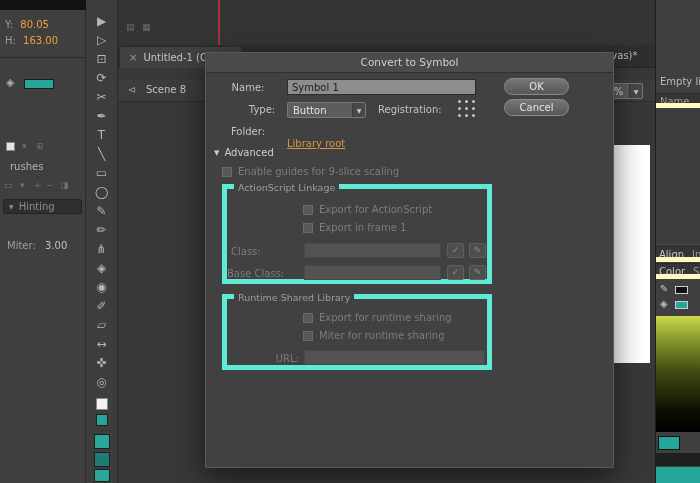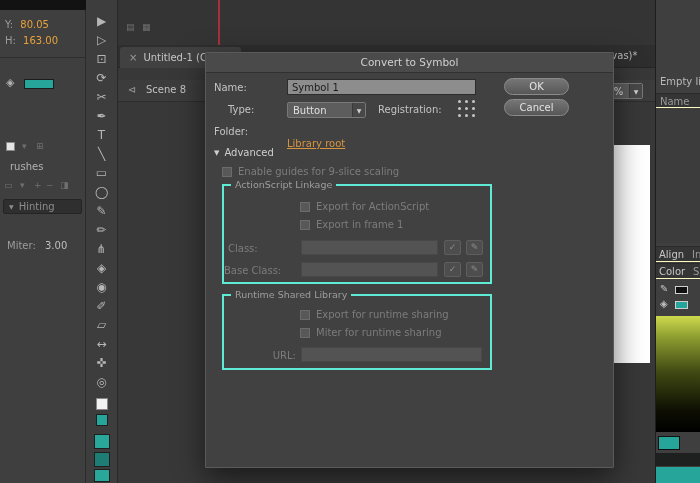--- a/index.html
+++ b/index.html
@@ -21,41 +21,41 @@
 #canvas{left:118px;top:0;width:537px;height:483px;background:#383838;}
 #pasteboard{left:0;top:0;width:537px;height:45px;background:#343434;}
 #tabbar{left:0;top:45px;width:537px;height:23px;background:#2e2e2e;border-bottom:1px solid #252525;}
 .tab{position:absolute;left:2px;top:2px;height:21px;background:#414141;border-radius:3px 3px 0 0;display:flex;align-items:center;gap:6px;padding:0 9px;color:#c7c7c7;cursor:pointer;}
 #editbar{left:0;top:80px;width:537px;height:22px;background:#3c3c3c;border-bottom:1px solid #2d2d2d;}
 #stage{left:422px;top:145px;width:110px;height:218px;background:#ffffff;}
 
 
 #dlg{left:205px;top:52px;width:409px;height:416px;background:#414141;border:1px solid #5a5a5a;border-radius:1px;box-shadow:0 10px 30px rgba(0,0,0,.55);z-index:20;}
 #dlgtitle{height:20px;line-height:19px;text-align:center;color:#d0d0d0;font-size:10.5px;background:#4a4a4a;border-bottom:1px solid #313131;border-radius:4px 4px 0 0;cursor:default;}
-.lbl{position:absolute;text-align:left;color:#c3c3c3;}
+.lbl{position:absolute;text-align:center;color:#c3c3c3;}
 .dl{position:absolute;color:#7c7c7c;}
 .txt{position:absolute;background:#8d8d8d;border:1px solid #2c2c2c;color:#1c1c1c;font-size:10px;padding:0 4px;outline:none;}
 .btn{position:absolute;background:linear-gradient(#767676,#575757);border:1px solid #8b8b8b;border-radius:9px;color:#e4e4e4;font-size:10px;height:17px;text-align:center;cursor:pointer;}
 .btn.dis{background:linear-gradient(#4e4e4e,#434343);border-color:#5d5d5d;color:#828282;}
 .dd{position:absolute;background:#5d5d5d;border:1px solid #787878;border-radius:2px;display:flex;align-items:center;color:#e0e0e0;cursor:pointer;}
 .dd .cap{flex:1;padding-left:5px;}
 .dd .arr{width:13px;align-self:stretch;background:#484848;border-left:1px solid #3a3a3a;color:#cfcfcf;font-size:6px;display:flex;align-items:center;justify-content:center;}
 .cbrow{position:absolute;display:flex;align-items:center;gap:6px;color:#7c7c7c;cursor:default;}
 .cbx{width:10px;height:10px;background:#585858;border:1px solid #6b6b6b;flex:0 0 auto;}
-.grp{position:absolute;border:2px solid #5eead4;padding-left:45px;}
+.grp{position:absolute;border:5px solid #5eead4;padding-left:45px;}
 .gt{position:absolute;top:-7px;left:7px;background:#414141;padding:0 4px;color:#9d9d9d;font-size:9.5px;}
 .fieldd{position:absolute;background:#535353;border:1px solid #484848;height:15px;}
 .sbtn{position:absolute;width:17px;height:15px;background:#4d4d4d;border:1px solid #5e5e5e;border-radius:2px;color:#8d8d8d;font-size:9px;line-height:13px;text-align:center;cursor:pointer;}
 .link{position:absolute;color:#d8953f;text-decoration:underline;cursor:pointer;}
 .reg{position:absolute;width:21px;height:21px;display:grid;grid-template-columns:repeat(3,1fr);cursor:pointer;}
 .reg i{width:3px;height:3px;background:#c6c6c6;border-radius:50%;margin:auto;}
 
 
 #rp{left:655px;top:0;width:45px;height:483px;background:#3f3f3f;border-left:1px solid #1e1e1e;overflow:hidden;}
-.rphead{position:absolute;left:0;width:45px;background:#353535;border-top:1px solid #2a2a2a;border-bottom:1px solid #fef9c3;white-space:nowrap;overflow:hidden;}
+.rphead{position:absolute;left:0;width:45px;background:#353535;border-top:1px solid #2a2a2a;border-bottom:5px solid #fef9c3;white-space:nowrap;overflow:hidden;}
 #grad{position:absolute;left:0;top:316px;width:45px;height:116px;background:linear-gradient(180deg,#cdda4d 0%,#8e9e30 18%,#414a13 48%,#0d0e02 82%,#000 100%);cursor:crosshair;}
 </style>
 </head>
 <body>
 
 <div id="root">
 
   <div id="lp" class="abs">
     <div class="abs" style="left:0;top:0;width:86px;height:10px;background:#121212"></div>
     <div class="abs" style="left:5px;top:19px">

